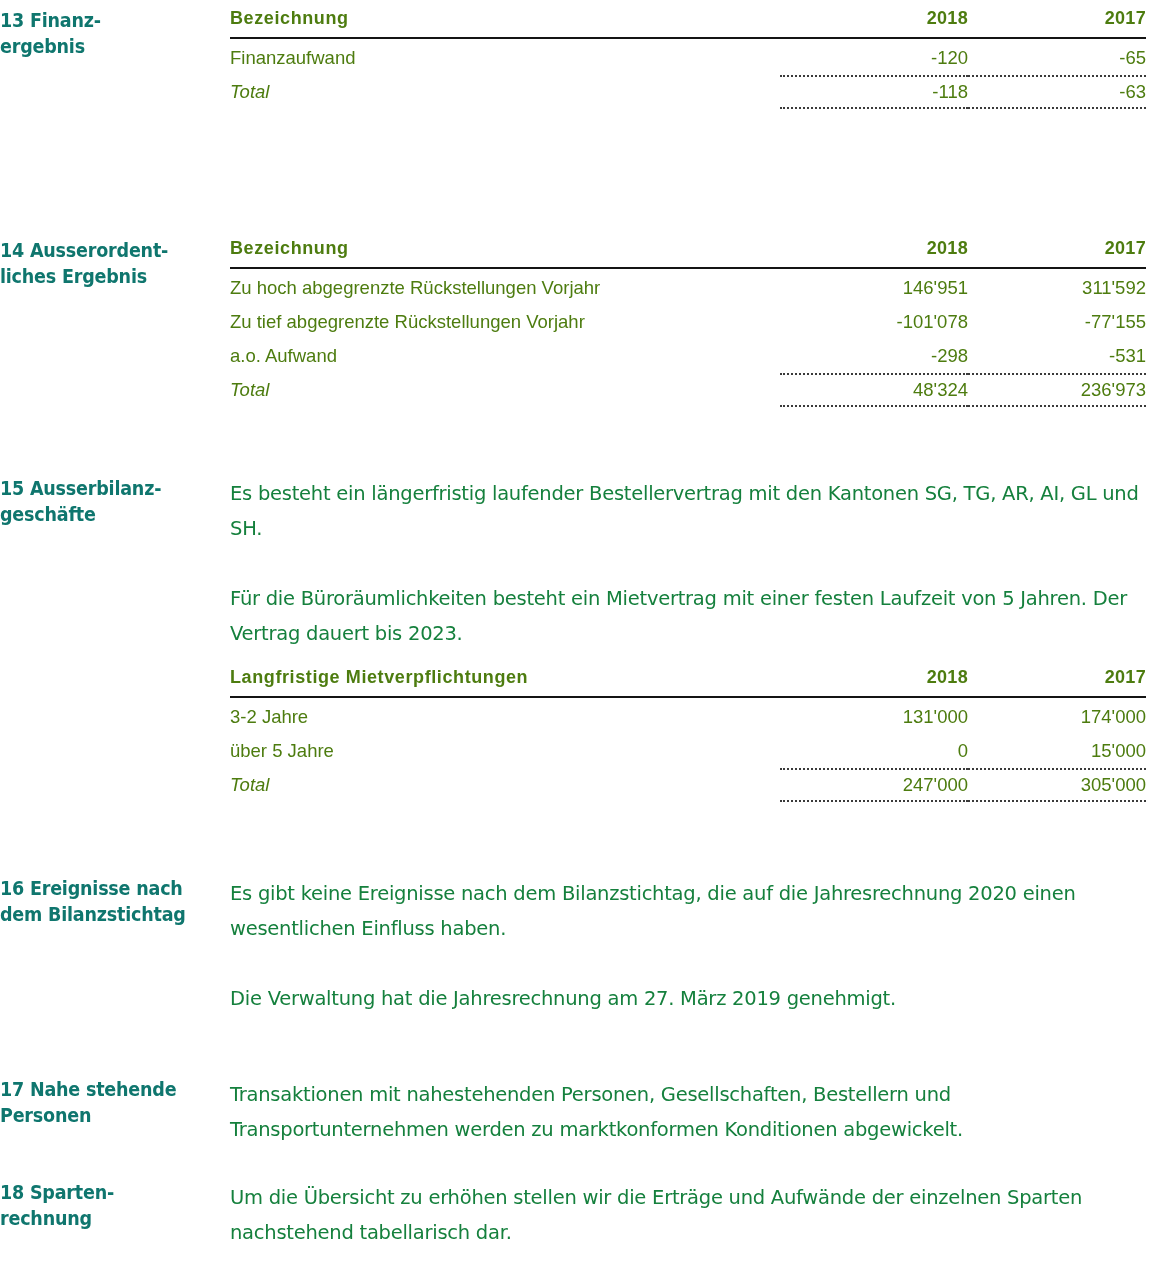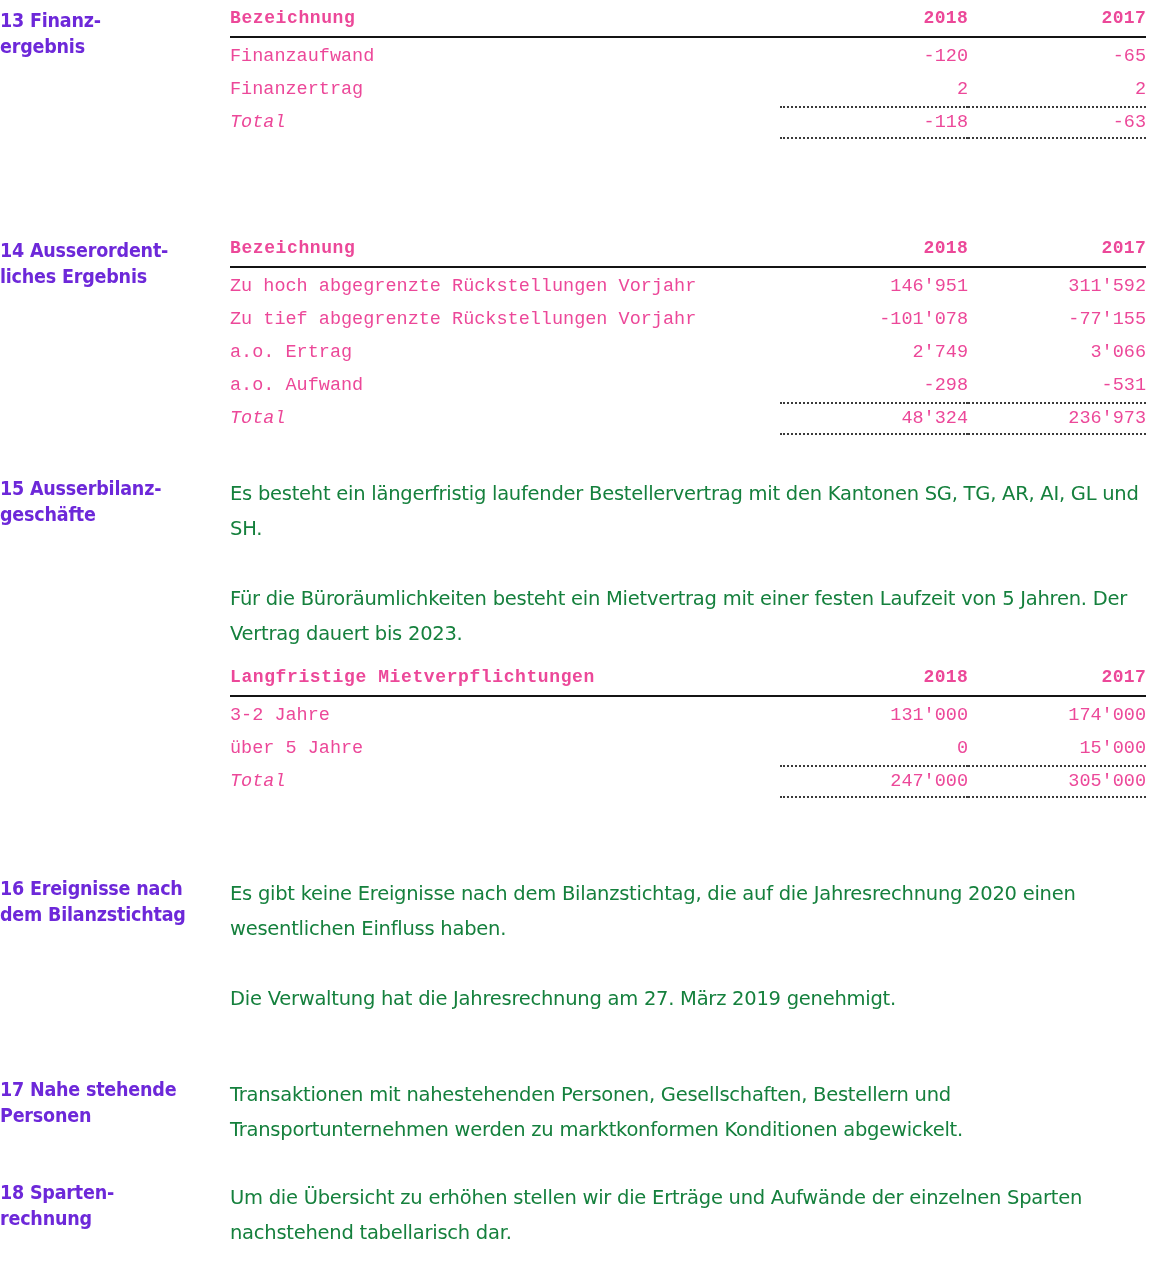--- a/index.html
+++ b/index.html
@@ -41,32 +41,32 @@
     min-width: 0;
   }
 
   
   .section-heading {
     font-family: "DejaVu Sans Condensed", "Liberation Sans Narrow", "Liberation Sans", sans-serif;
     font-weight: bold;
     font-size: 19.5px;
     line-height: 26px;
     letter-spacing: -0.2px;
-    color: #6d28d9;
+    color: #0f766e;
     white-space: pre-line;
   }
 
   
   table.fin {
     width: 916px;
     border-collapse: collapse;
     table-layout: fixed;
-    font-family: Liberation Mono, monospace;
+    font-family: Liberation Sans, sans-serif;
     font-size: 18.5px;
-    color: #ec4899;
+    color: #4d7c0f;
   }
   table.fin col.c-label { width: 560px; }
   table.fin col.c-num   { width: 178px; }
 
   table.fin thead th {
     font-weight: bold;
     font-size: 18px;
     padding: 0 0 8px 0;
     text-align: right;
     vertical-align: bottom;
@@ -151,25 +151,20 @@
               <th>2018</th>
               <th>2017</th>
             </tr>
           </thead>
           <tbody>
             <tr>
               <td class="lbl">Finanzaufwand</td>
               <td class="num">-120</td>
               <td class="num">-65</td>
             </tr>
-            <tr>
-              <td class="lbl">Finanzertrag</td>
-              <td class="num">2</td>
-              <td class="num">2</td>
-            </tr>
             <tr class="total-row">
               <td class="lbl">Total</td>
               <td class="num first">-118</td>
               <td class="num">-63</td>
             </tr>
           </tbody>
         </table>
       </div>
     </div>
   </div>
@@ -197,25 +192,20 @@
           <tbody>
             <tr>
               <td class="lbl">Zu hoch abgegrenzte Rückstellungen Vorjahr</td>
               <td class="num">146'951</td>
               <td class="num">311'592</td>
             </tr>
             <tr>
               <td class="lbl">Zu tief abgegrenzte Rückstellungen Vorjahr</td>
               <td class="num">-101'078</td>
               <td class="num">-77'155</td>
-            </tr>
-            <tr>
-              <td class="lbl">a.o. Ertrag</td>
-              <td class="num">2'749</td>
-              <td class="num">3'066</td>
             </tr>
             <tr>
               <td class="lbl">a.o. Aufwand</td>
               <td class="num">-298</td>
               <td class="num">-531</td>
             </tr>
             <tr class="total-row">
               <td class="lbl">Total</td>
               <td class="num first">48'324</td>
               <td class="num">236'973</td>

